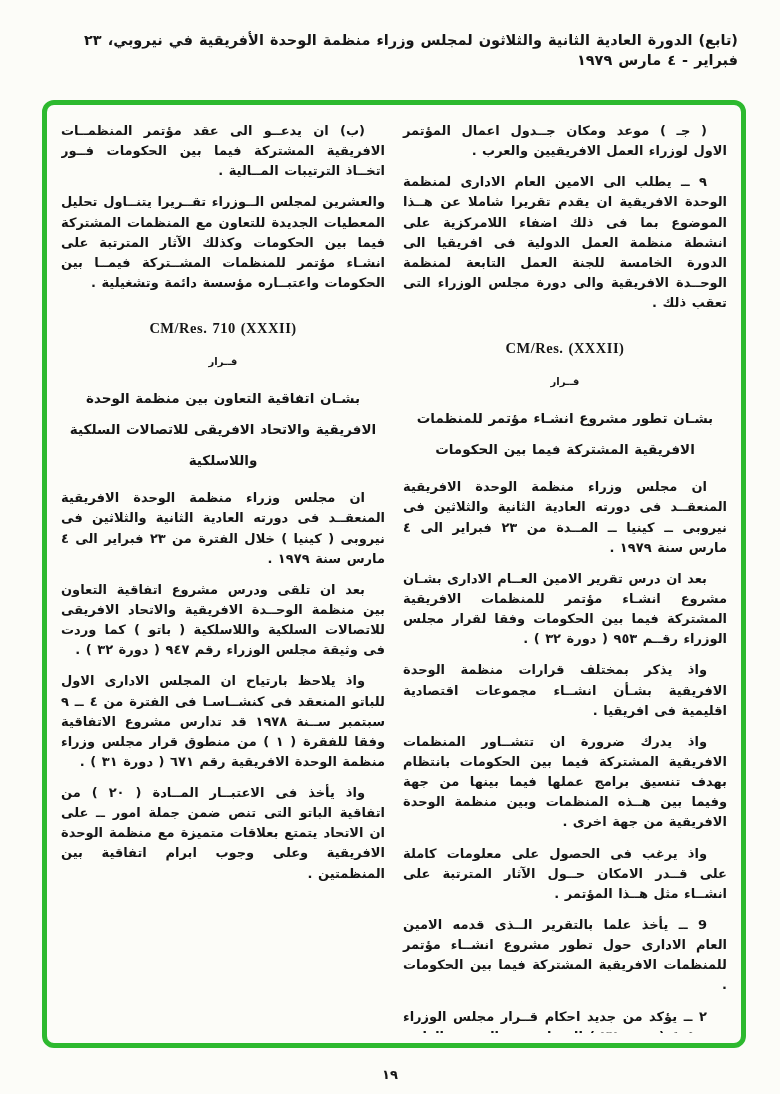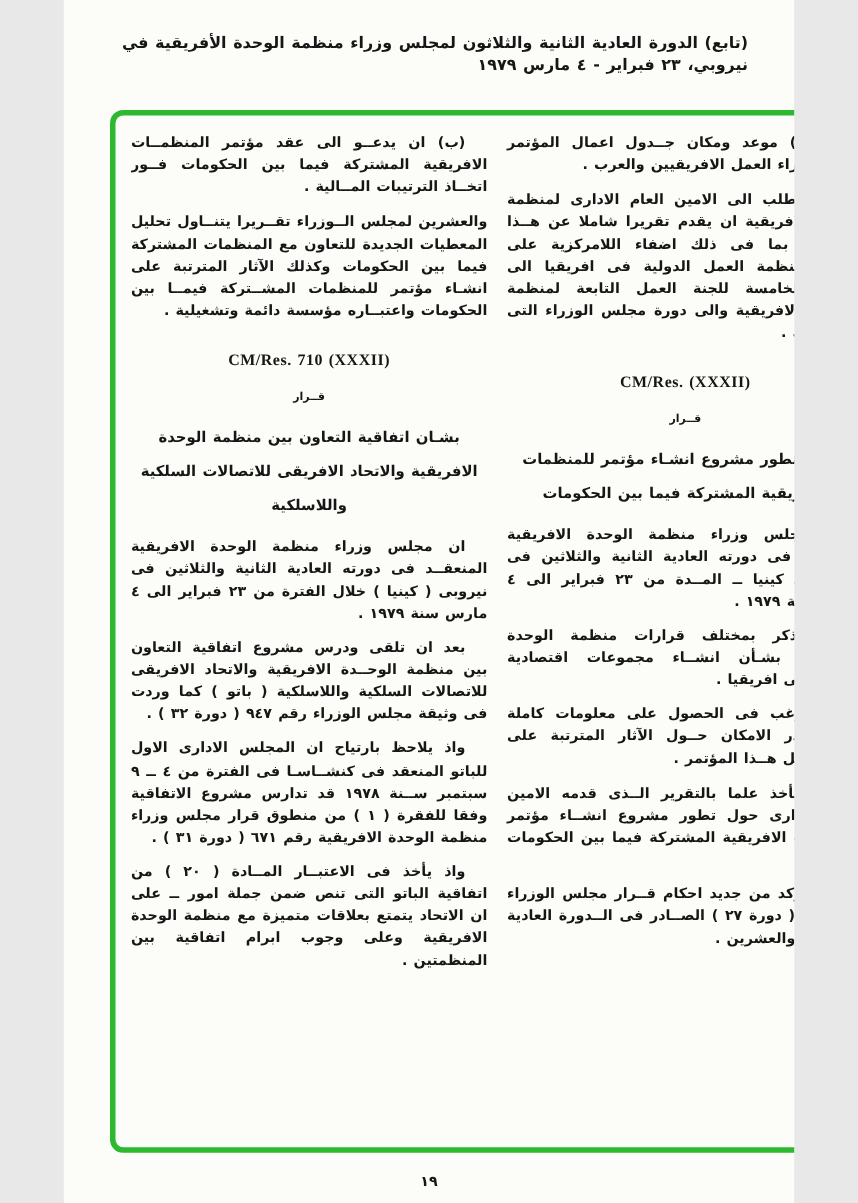--- a/index.html
+++ b/index.html
@@ -1,19 +1,19 @@
 <!DOCTYPE html>
 <html lang="ar"><head>
 <meta charset="utf-8">
 <style>
   * { margin:0; padding:0; box-sizing:border-box; }
   html,body { background:#e8e8e8; }
   .page {
     position:relative;
-    width:664px; height:1094px;
+    width:780px; height:1094px;
     margin:0 auto;
     background:#fcfcf8;
     font-family:"DejaVu Sans", sans-serif;
     color:#161616;
     overflow:hidden;
   }
   .header {
     position:absolute; top:30px; right:42px; left:36px;
     direction:rtl; text-align:right;
   }
@@ -81,21 +81,23 @@
   <div class="frame">
     <div class="columns">
 
       <div class="col">
         <p class="para">( جـ ) موعد ومكان جــدول اعمال المؤتمر الاول لوزراء العمل الافريقيين والعرب .</p>
         <p class="para">٩ ــ يطلب الى الامين العام الادارى لمنظمة الوحدة الافريقية ان يقدم تقريرا شاملا عن هــذا الموضوع بما فى ذلك اضفاء اللامركزية على انشطة منظمة العمل الدولية فى افريقيا الى الدورة الخامسة للجنة العمل التابعة لمنظمة الوحــدة الافريقية والى دورة مجلس الوزراء التى تعقب ذلك .</p>
         <div class="ref">CM/Res. (XXXII)</div>
         <div class="decision">قــرار</div>
         <div class="res-title">بشـان تطور مشروع انشـاء مؤتمر للمنظمات الافريقية المشتركة فيما بين الحكومات</div>
         <p class="para">ان مجلس وزراء منظمة الوحدة الافريقية المنعقــد فى دورته العادية الثانية والثلاثين فى نيروبى ــ كينيا ــ المــدة من ٢٣ فبراير الى ٤ مارس سنة ١٩٧٩ .</p>
+        <p class="para">بعد ان درس تقرير الامين العــام الادارى بشـان مشروع انشـاء مؤتمر للمنظمات الافريقية المشتركة فيما بين الحكومات وفقا لقرار مجلس الوزراء رقــم ٩٥٣ ( دورة ٣٢ ) .</p>
         <p class="para">واذ يذكر بمختلف قرارات منظمة الوحدة الافريقية بشـأن انشــاء مجموعات اقتصادية اقليمية فى افريقيا .</p>
+        <p class="para">واذ يدرك ضرورة ان تتشــاور المنظمات الافريقية المشتركة فيما بين الحكومات بانتظام بهدف تنسيق برامج عملها فيما بينها من جهة وفيما بين هــذه المنظمات وبين منظمة الوحدة الافريقية من جهة اخرى .</p>
         <p class="para">واذ يرغب فى الحصول على معلومات كاملة على قــدر الامكان حــول الآثار المترتبة على انشــاء مثل هــذا المؤتمر .</p>
         <p class="para">9 ــ يأخذ علما بالتقرير الــذى قدمه الامين العام الادارى حول تطور مشروع انشــاء مؤتمر للمنظمات الافريقية المشتركة فيما بين الحكومات .</p>
         <p class="para">٢ ــ يؤكد من جديد احكام قــرار مجلس الوزراء رقم ٤٩٥ ( دورة ٢٧ ) الصــادر فى الــدورة العادية الســابعة والعشرين .</p>
 
       </div>
 
       <div class="col">
         <p class="para">(ب) ان يدعــو الى عقد مؤتمر المنظمــات الافريقية المشتركة فيما بين الحكومات فــور اتخــاذ الترتيبات المــالية .</p>
         <p class="para no-indent">والعشرين لمجلس الــوزراء تقــريرا يتنــاول تحليل المعطيات الجديدة للتعاون مع المنظمات المشتركة فيما بين الحكومات وكذلك الآثار المترتبة على انشـاء مؤتمر للمنظمات المشــتركة فيمــا بين الحكومات واعتبــاره مؤسسة دائمة وتشغيلية .</p>
         <div class="ref">CM/Res. 710 (XXXII)</div>

